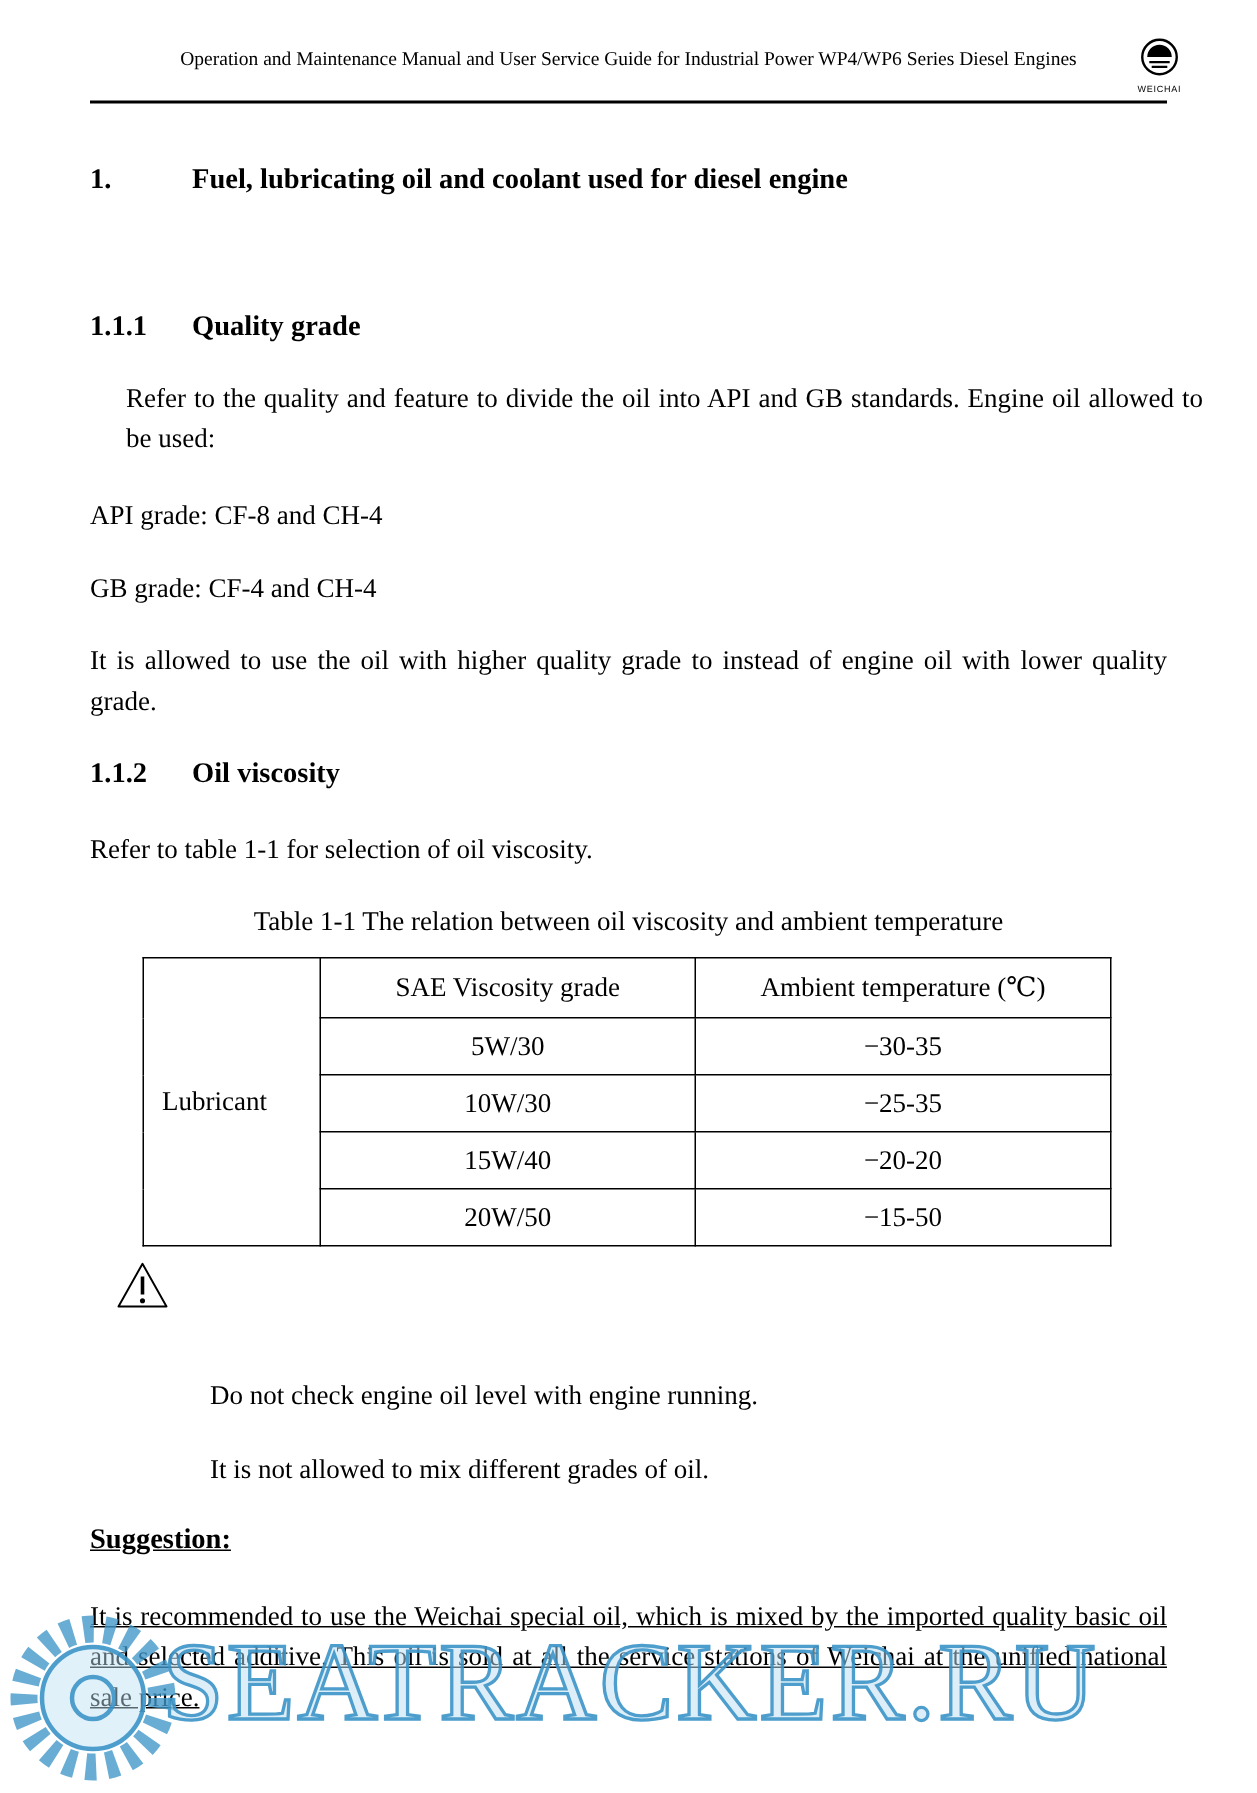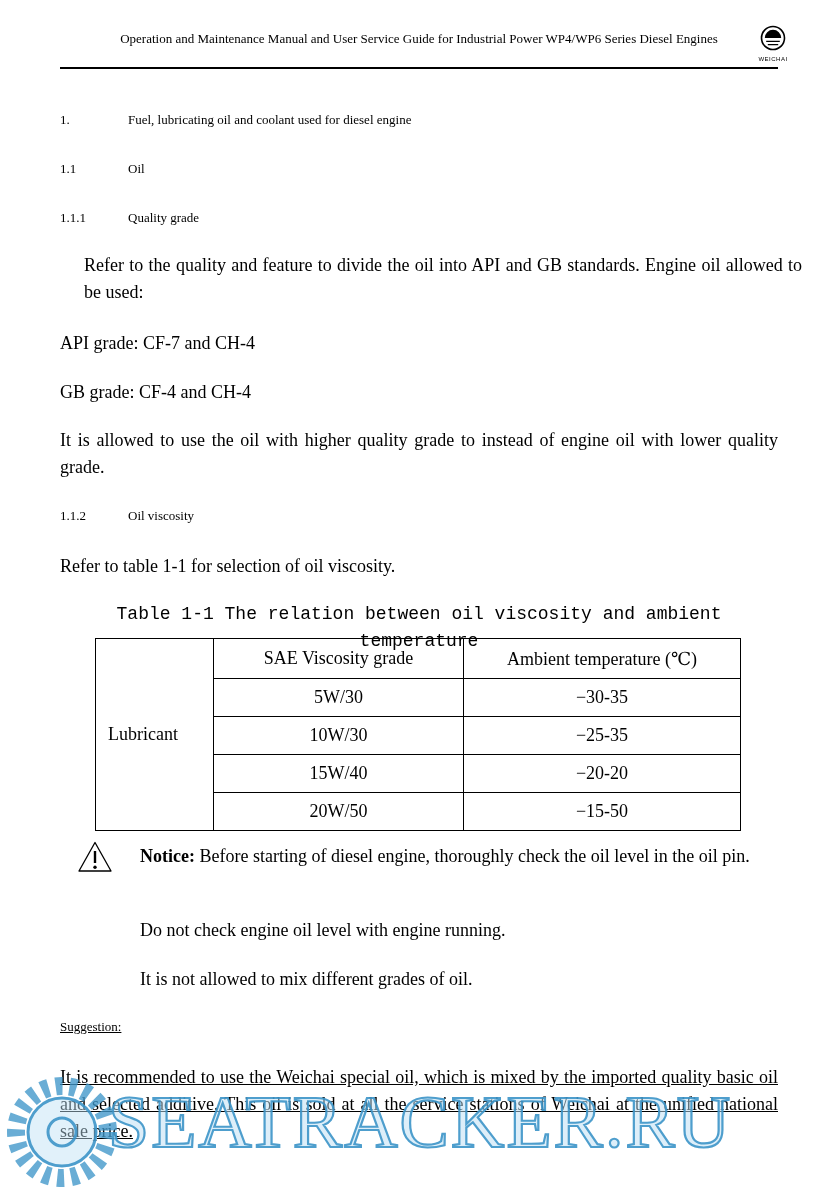--- a/index.html
+++ b/index.html
@@ -36,27 +36,27 @@
     margin-top: 1px;
     font-family: "Liberation Sans", sans-serif;
   }
   .header-rule {
     position: absolute;
     top: 67px; left: 60px; width: 718px;
     border-top: 2px solid #000;
   }
 
   
-  .heading { font-weight: normal; font-size: 13px; line-height: 24px; }
+  .heading { font-weight: bold; font-size: 19px; line-height: 24px; }
   .body-text { font-size: 18px; line-height: 27px; }
   .justify { text-align: justify; text-align-last: left; }
   .hnum { display: inline-block; width: 68px; }
   .underline { text-decoration: underline; }
   .bold { font-weight: bold; }
-  .center { text-align: center; font-family: Liberation Mono, monospace; }
+  .center { text-align: center; }
 
   
   .vis-table { border-collapse: collapse; font-size: 18px; }
   .vis-table td {
     border: 1.4px solid #000;
     text-align: center;
     vertical-align: middle;
     height: 38px;
     padding: 0 6px;
     margin-top: 32px;
@@ -102,31 +102,28 @@
     </svg>
     <div class="logo-label">WEICHAI</div>
   </div>
 
   <div class="header-rule"></div>
 
   <div class="abs heading" style="left:60px; top:108px; width:718px;">
     <span class="hnum">1.</span><span>Fuel, lubricating oil and coolant used for diesel engine</span>
   </div>
 
-  <div class="abs heading" style="left:60px; top:157px; width:718px;">
-    <span class="hnum">1.1</span><span>Oil</span>
-  </div>
 
   <div class="abs heading" style="left:60px; top:206px; width:718px;">
     <span class="hnum">1.1.1</span><span>Quality grade</span>
   </div>
 
   <div class="abs body-text justify" style="left:60px; top:252px; width:718px;margin-left:24px;">Refer to the quality and feature to divide the oil into API and GB standards. Engine oil allowed to be used:</div>
 
-  <div class="abs body-text" style="left:60px; top:330px; width:718px;">API grade: CF-7 and CH-4</div>
+  <div class="abs body-text" style="left:60px; top:330px; width:718px;">API grade: CF-8 and CH-4</div>
 
   <div class="abs body-text" style="left:60px; top:379px; width:718px;">GB grade: CF-4 and CH-4</div>
 
   <div class="abs body-text justify" style="left:60px; top:427px; width:718px;">It is allowed to use the oil with higher quality grade to instead of engine oil with lower quality grade.</div>
 
   <div class="abs heading" style="left:60px; top:504px; width:718px;">
     <span class="hnum">1.1.2</span><span>Oil viscosity</span>
   </div>
 
   <div class="abs body-text" style="left:60px; top:553px; width:718px;">Refer to table 1-1 for selection of oil viscosity.</div>
@@ -165,24 +162,20 @@
   </table>
 
   <div class="abs notice-icon" style="left:77px; top:840px;">
     <svg width="36" height="34" viewBox="0 0 36 34">
       <path d="M18 2.5 L34 31 L2 31 Z" fill="#ffffff" stroke="#000" stroke-width="1.3" stroke-linejoin="round"></path>
       <line x1="18" y1="11" x2="18" y2="23" stroke="#000" stroke-width="2.4"></line>
       <circle cx="18" cy="27.2" r="1.7" fill="#000"></circle>
     </svg>
   </div>
 
-  <div class="abs body-text justify" style="left:140px; top:843px; width:638px;">
-    <span class="bold">Notice:</span>
-    <span>Before starting of diesel engine, thoroughly check the oil level in the oil pin.</span>
-  </div>
 
   <div class="abs body-text" style="left:140px; top:917px; width:638px;">Do not check engine oil level with engine running.</div>
 
   <div class="abs body-text" style="left:140px; top:966px; width:638px;">It is not allowed to mix different grades of oil.</div>
 
   <div class="abs heading underline" style="left:60px; top:1015px;">Suggestion:</div>
 
   <div class="abs body-text justify underline" style="left:60px; top:1064px; width:718px;">It is recommended to use the Weichai special oil, which is mixed by the imported quality basic oil and selected additive. This oil is sold at all the service stations of Weichai at the unified national sale price.</div>
 
   <div class="watermark">

